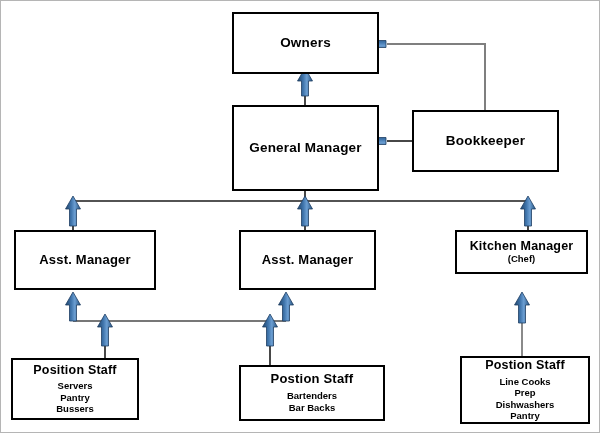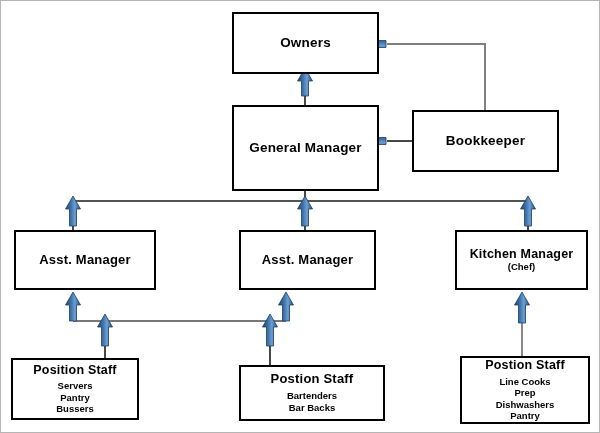--- a/index.html
+++ b/index.html
@@ -69,21 +69,21 @@
 
   #node-bookkeeper    { left: 411px; top: 109px; width: 147px; height: 62px; }
   #node-bookkeeper .node-title { font-size: 13.5px; }
 
   #node-asst-manager-1 { left: 13px;  top: 229px; width: 142px; height: 60px; }
   #node-asst-manager-1 .node-title { font-size: 13px; }
 
   #node-asst-manager-2 { left: 238px; top: 229px; width: 137px; height: 60px; }
   #node-asst-manager-2 .node-title { font-size: 13px; }
 
-  #node-kitchen-manager { left: 454px; top: 229px; width: 133px; height: 60px; }
+  #node-kitchen-manager { left: 454px; top: 229px; width: 133px; height: 44px; }
   #node-kitchen-manager .node-title { font-size: 12.5px; }
   #node-kitchen-manager .node-sub { font-size: 9.5px; }
 
   #node-staff-front    { left: 10px;  top: 357px; width: 128px; height: 62px; }
   #node-staff-front .node-title { font-size: 12.5px; }
   #node-staff-front .node-list div { font-size: 9.5px; }
 
   #node-staff-bar      { left: 238px; top: 364px; width: 146px; height: 56px; }
   #node-staff-bar .node-title { font-size: 13px; }
   #node-staff-bar .node-list div { font-size: 9.5px; }

